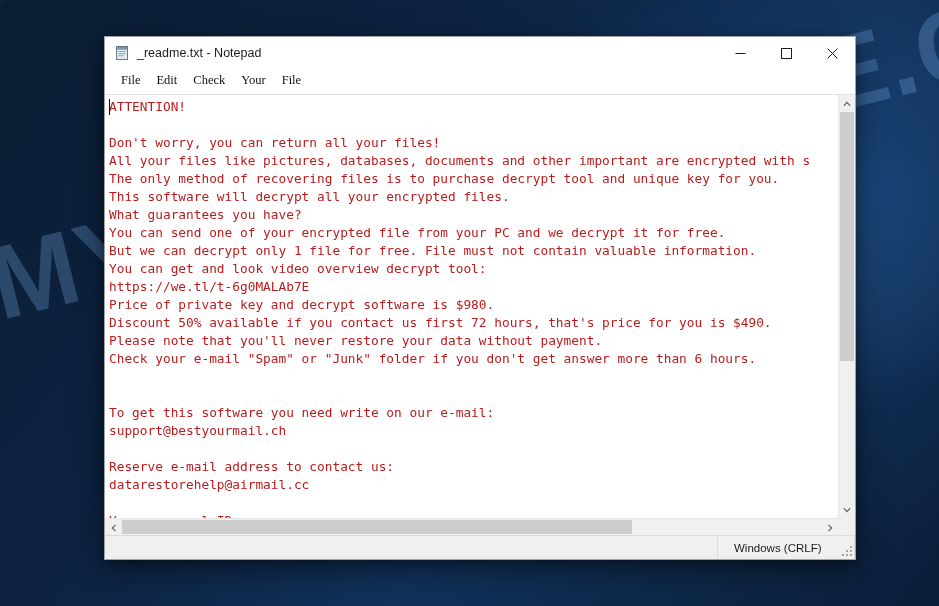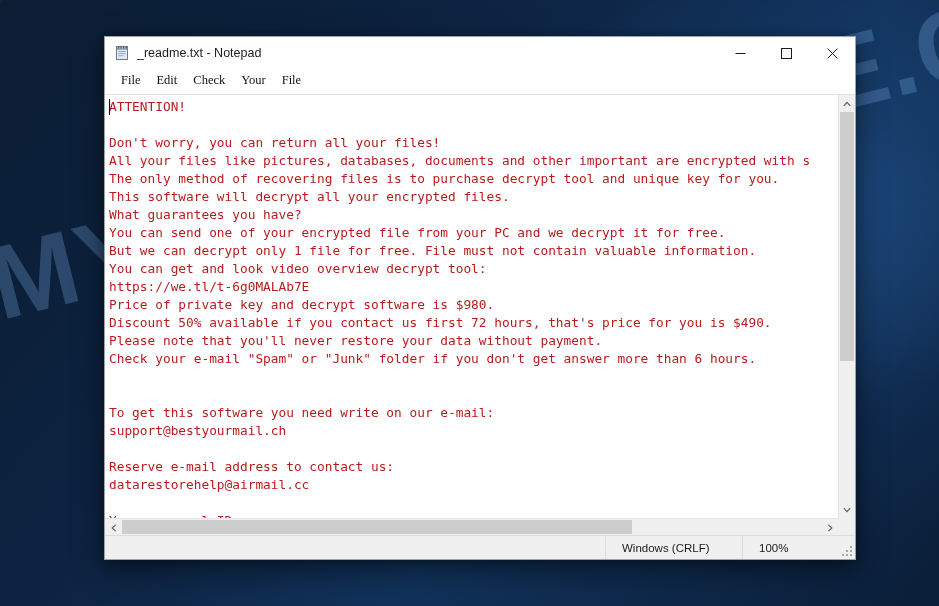--- a/index.html
+++ b/index.html
@@ -359,21 +359,20 @@
           </svg>
         </div>
       </div>
 
       <div id="corner-box"></div>
     </div>
 
     <div id="statusbar">
       <div class="st-spacer"></div>
       <div class="st-cell" id="st-eol">Windows (CRLF)</div>
-      <div class="st-cell" id="st-zoom">100%</div>
       <div id="grip">
           <i class="grip-dot" style="right: 0px; bottom: 8px;"></i>
           <i class="grip-dot" style="right: 0px; bottom: 4px;"></i>
           <i class="grip-dot" style="right: 4px; bottom: 4px;"></i>
           <i class="grip-dot" style="right: 0px; bottom: 0px;"></i>
           <i class="grip-dot" style="right: 4px; bottom: 0px;"></i>
           <i class="grip-dot" style="right: 8px; bottom: 0px;"></i>
         </div>
     </div>
 

